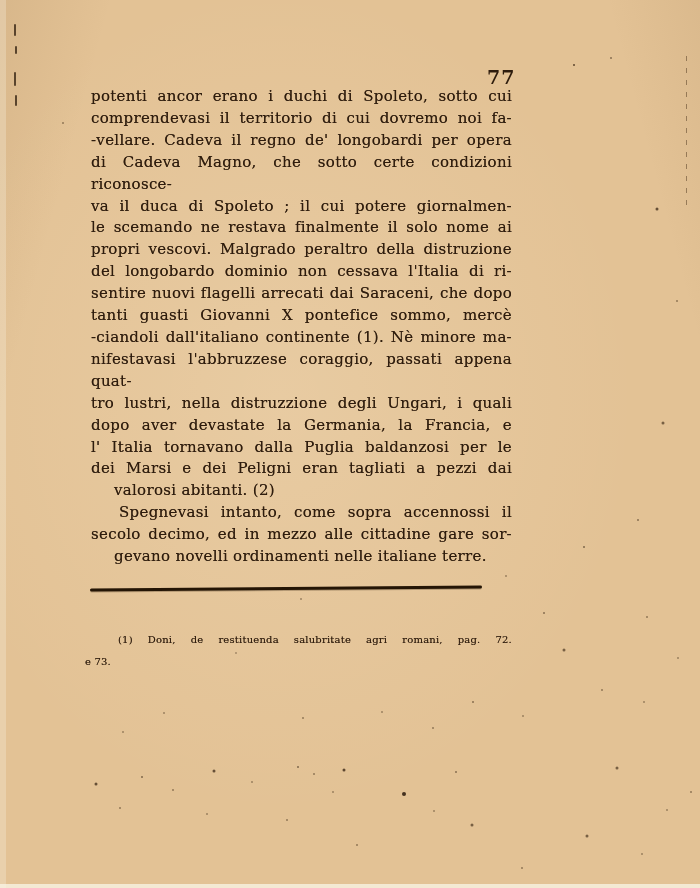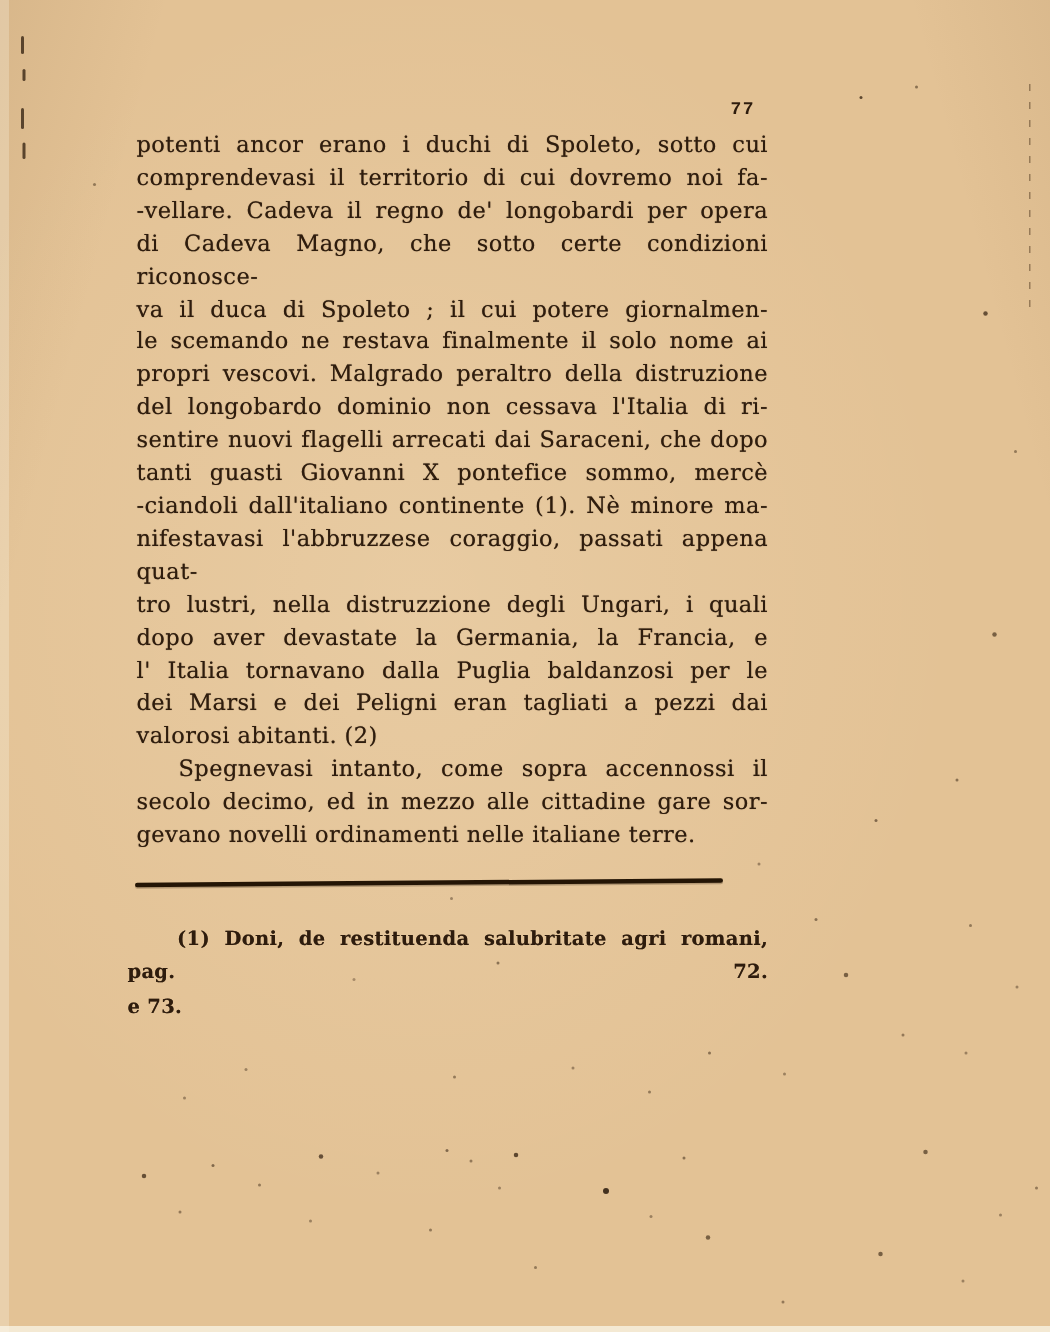--- a/index.html
+++ b/index.html
@@ -37,46 +37,45 @@
     background: rgba(45,28,12,0.75);
   }
   .edge-dashes-right {
     position: absolute; left: 686px; top: 56px; width: 1px; height: 150px;
     background: repeating-linear-gradient(
       to bottom, rgba(60,38,16,0.45) 0 5px, rgba(60,38,16,0) 5px 12px);
   }
   
   .page-number {
     position: absolute; left: 487px; top: 66px; width: 30px;
-    font-size: 12px; font-weight: 700; letter-spacing: 1px;
+    font-size: 19px; font-weight: 700; letter-spacing: 1px;
     text-align: left;
-    font-family: Liberation Mono, monospace;
   }
   
   .body-text {
     position: absolute; left: 91px; top: 86px; width: 421px;
     font-size: 15px; font-weight: 400; letter-spacing: 0.3px;
     line-height: 21.9px;
     text-shadow: 0 0 0.5px rgba(46,28,13,0.7);
   }
   .para { margin: 0; padding: 0; }
   .line { text-align: justify; text-align-last: justify; }
-  .line.last { text-align-last: left; }
+  .line.last { text-align-last: left; margin-left: 23px; }
   .line.indent { text-indent: 28px; }
   
   .fn-rule {
     position: absolute; left: 90px; top: 587px; width: 392px; height: 3px;
     background: #241505; transform: rotate(-0.45deg);
     border-radius: 2px;
     box-shadow: 0 1px 0 rgba(36,21,5,0.25);
   }
   
   .footnotes {
-    position: absolute; left: 85px; top: 616px; width: 427px;
-    font-size: 13px; font-weight: 700; letter-spacing: 0.2px;
+    position: absolute; left: 85px; top: 629px; width: 427px;
+    font-size: 10px; font-weight: 400; letter-spacing: 0.2px;
     line-height: 22.4px;
     text-shadow: 0 0 0.4px rgba(46,28,13,0.6);
   }
   .fn-line { text-align: justify; text-align-last: justify; }
   .fn-line.last { text-align-last: left; }
   .fn-line.ind33 { text-indent: 33px; }
   .fn-line.ind25 { text-indent: 25px; }
   
   .speck-field {
     position: absolute; left: 0; top: 0; width: 2px; height: 2px;

